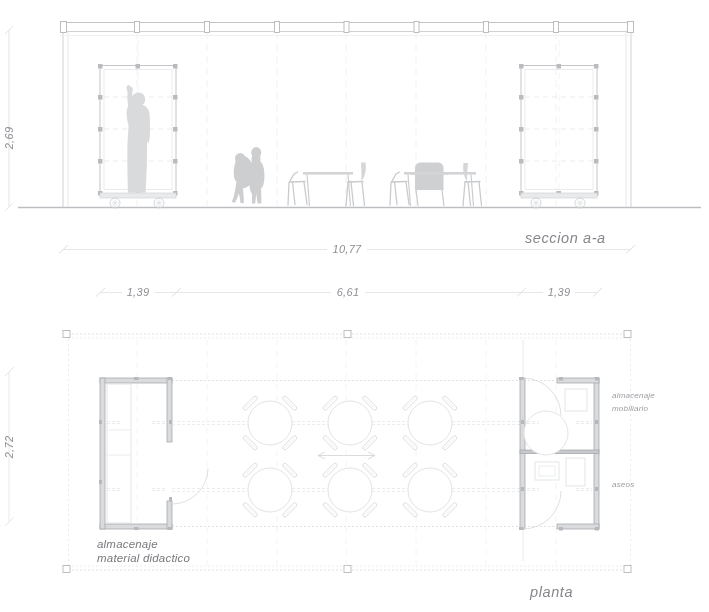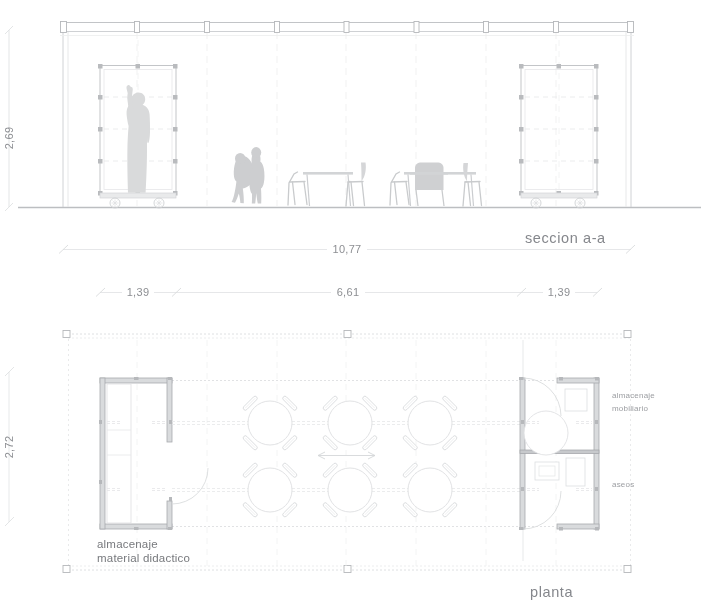--- a/index.html
+++ b/index.html
@@ -13,20 +13,21 @@
     height: 612px;
     position: relative;
     overflow: hidden;
     font-family: "Liberation Sans", sans-serif;
   }
   #sheet {
     position: absolute;
     left: 0; top: 0;
     width: 709px;
     height: 612px;
+    font-style: italic;
   }
   svg.drawing {
     position: absolute;
     left: 0; top: 0;
     width: 709px;
     height: 612px;
     display: block;
   }
   text {
     font-family: "Liberation Sans", sans-serif;

